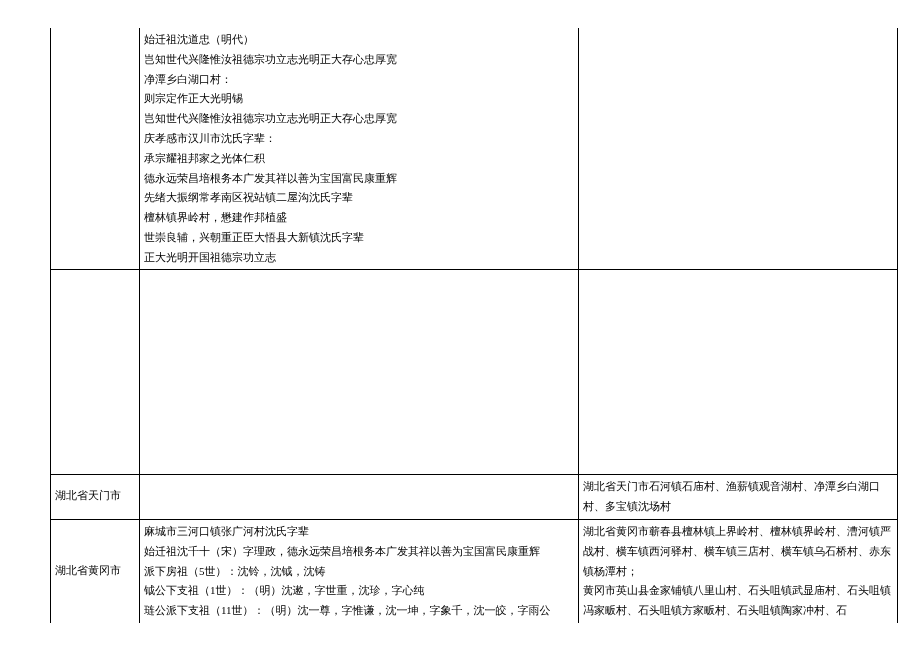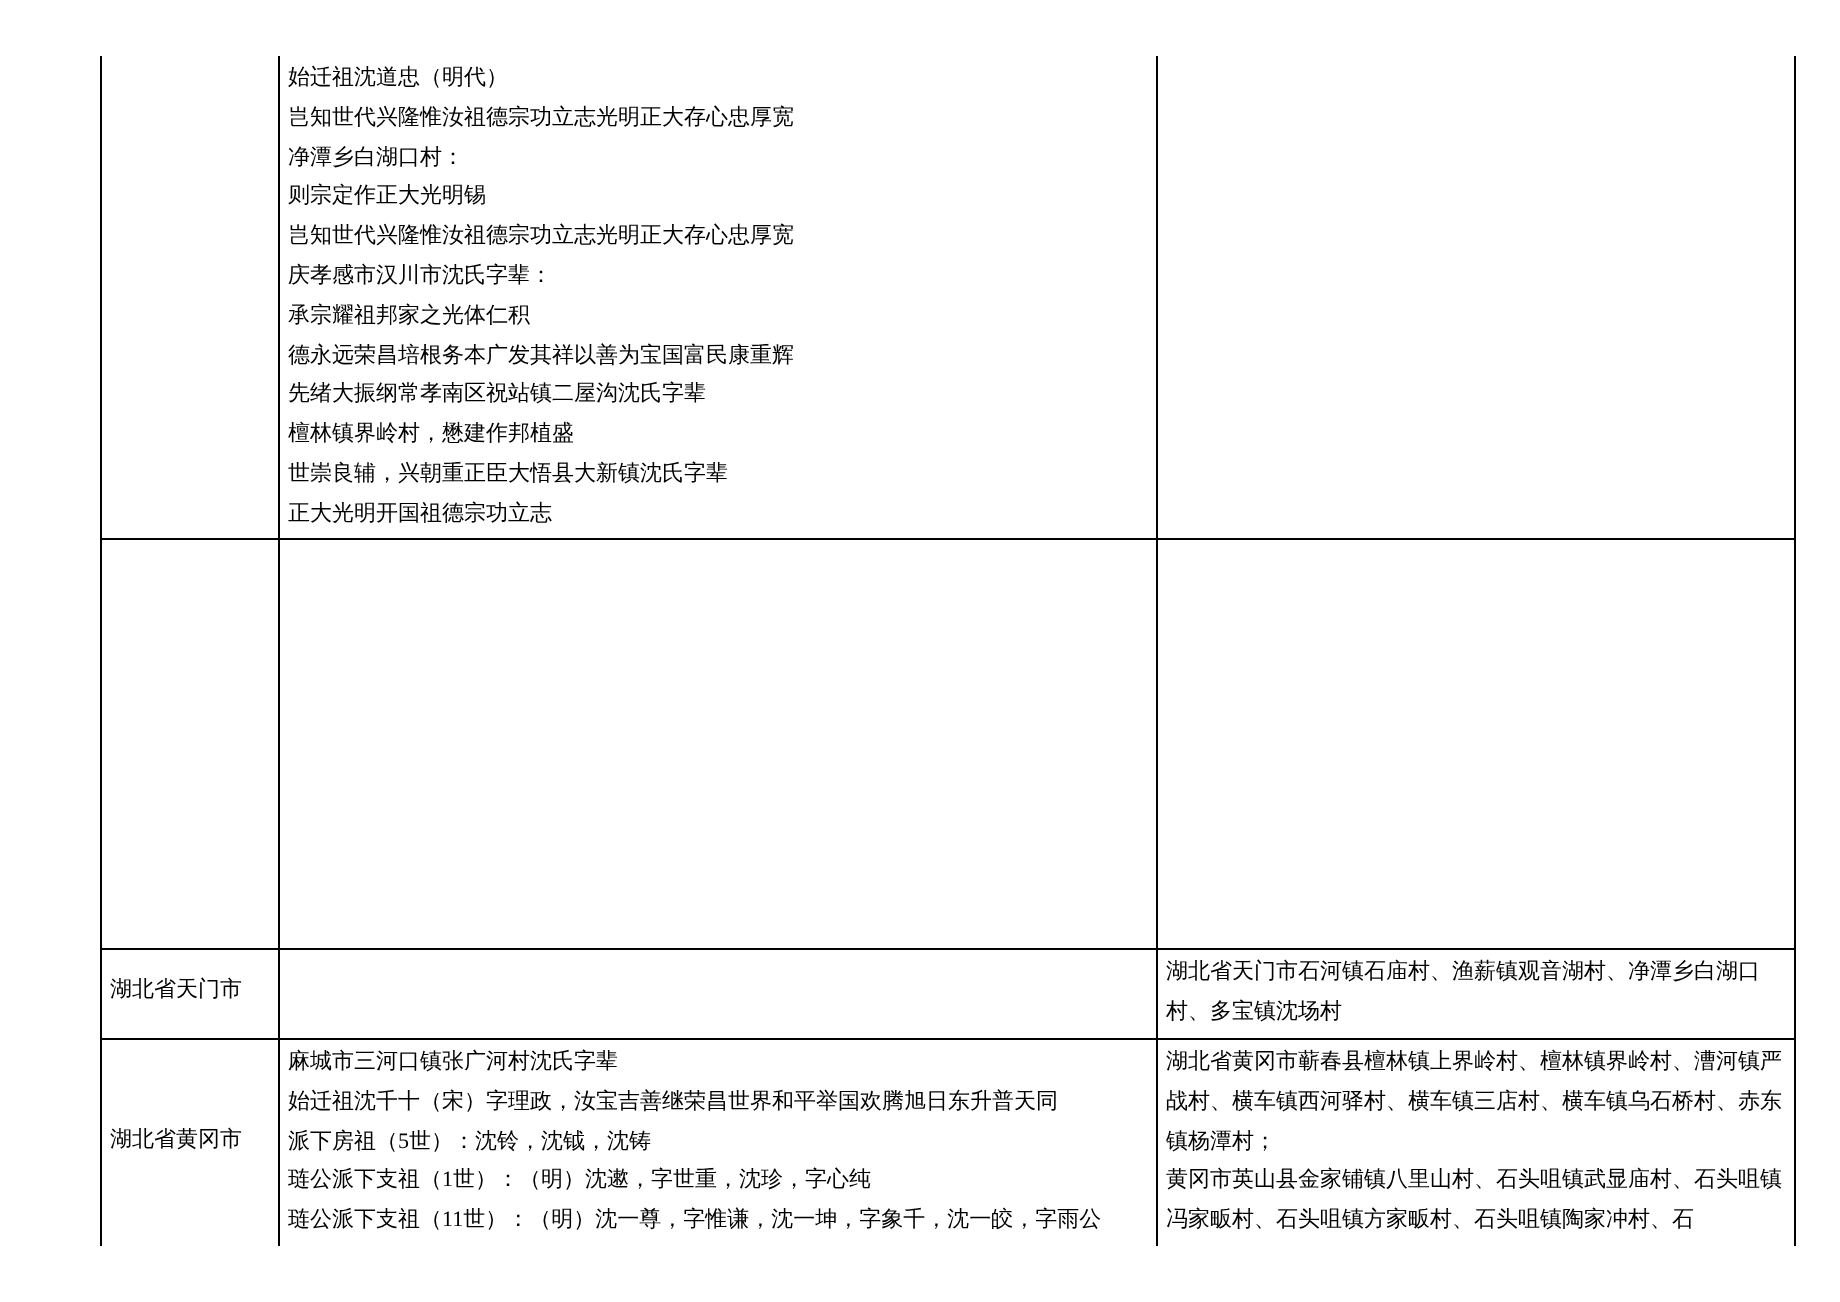--- a/index.html
+++ b/index.html
@@ -92,23 +92,23 @@
   </tr>
   <tr class="mid-row-2">
     <td class="col-left"><span>湖北省天门市</span></td>
     <td class="col-mid"><span></span></td>
     <td class="col-right"><span>湖北省天门市石河镇石庙村、渔薪镇观音湖村、净潭乡白湖口村、多宝镇沈场村</span></td>
   </tr>
   <tr>
     <td class="col-left no-bottom"><span>湖北省黄冈市</span></td>
     <td class="col-mid no-bottom">
       <div>麻城市三河口镇张广河村沈氏字辈</div>
-      <div>始迁祖沈千十（宋）字理政，汝宝吉善继荣昌世界和平举国欢腾旭日东升普天同</div>
+      <div>始迁祖沈千十（宋）字理政，德永远荣昌培根务本广发其祥以善为宝国富民康重辉</div>
       <div>派下房祖（5世）：沈铃，沈钺，沈铸</div>
-      <div>琏公派下支祖（1世）：（明）沈遬，字世重，沈珍，字心纯</div>
+      <div>钺公下支祖（1世）：（明）沈遬，字世重，沈珍，字心纯</div>
       <div>琏公派下支祖（11世）：（明）沈一尊，字惟谦，沈一坤，字象千，沈一皎，字雨公</div>
     </td>
     <td class="col-right no-bottom"><span style="white-space:pre-line;">湖北省黄冈市蕲春县檀林镇上界岭村、檀林镇界岭村、漕河镇严战村、横车镇西河驿村、横车镇三店村、横车镇乌石桥村、赤东镇杨潭村；
 黄冈市英山县金家铺镇八里山村、石头咀镇武显庙村、石头咀镇冯家畈村、石头咀镇方家畈村、石头咀镇陶家冲村、石</span></td>
   </tr>
 </tbody>
     </table>
 </div>
 
 </body></html>

